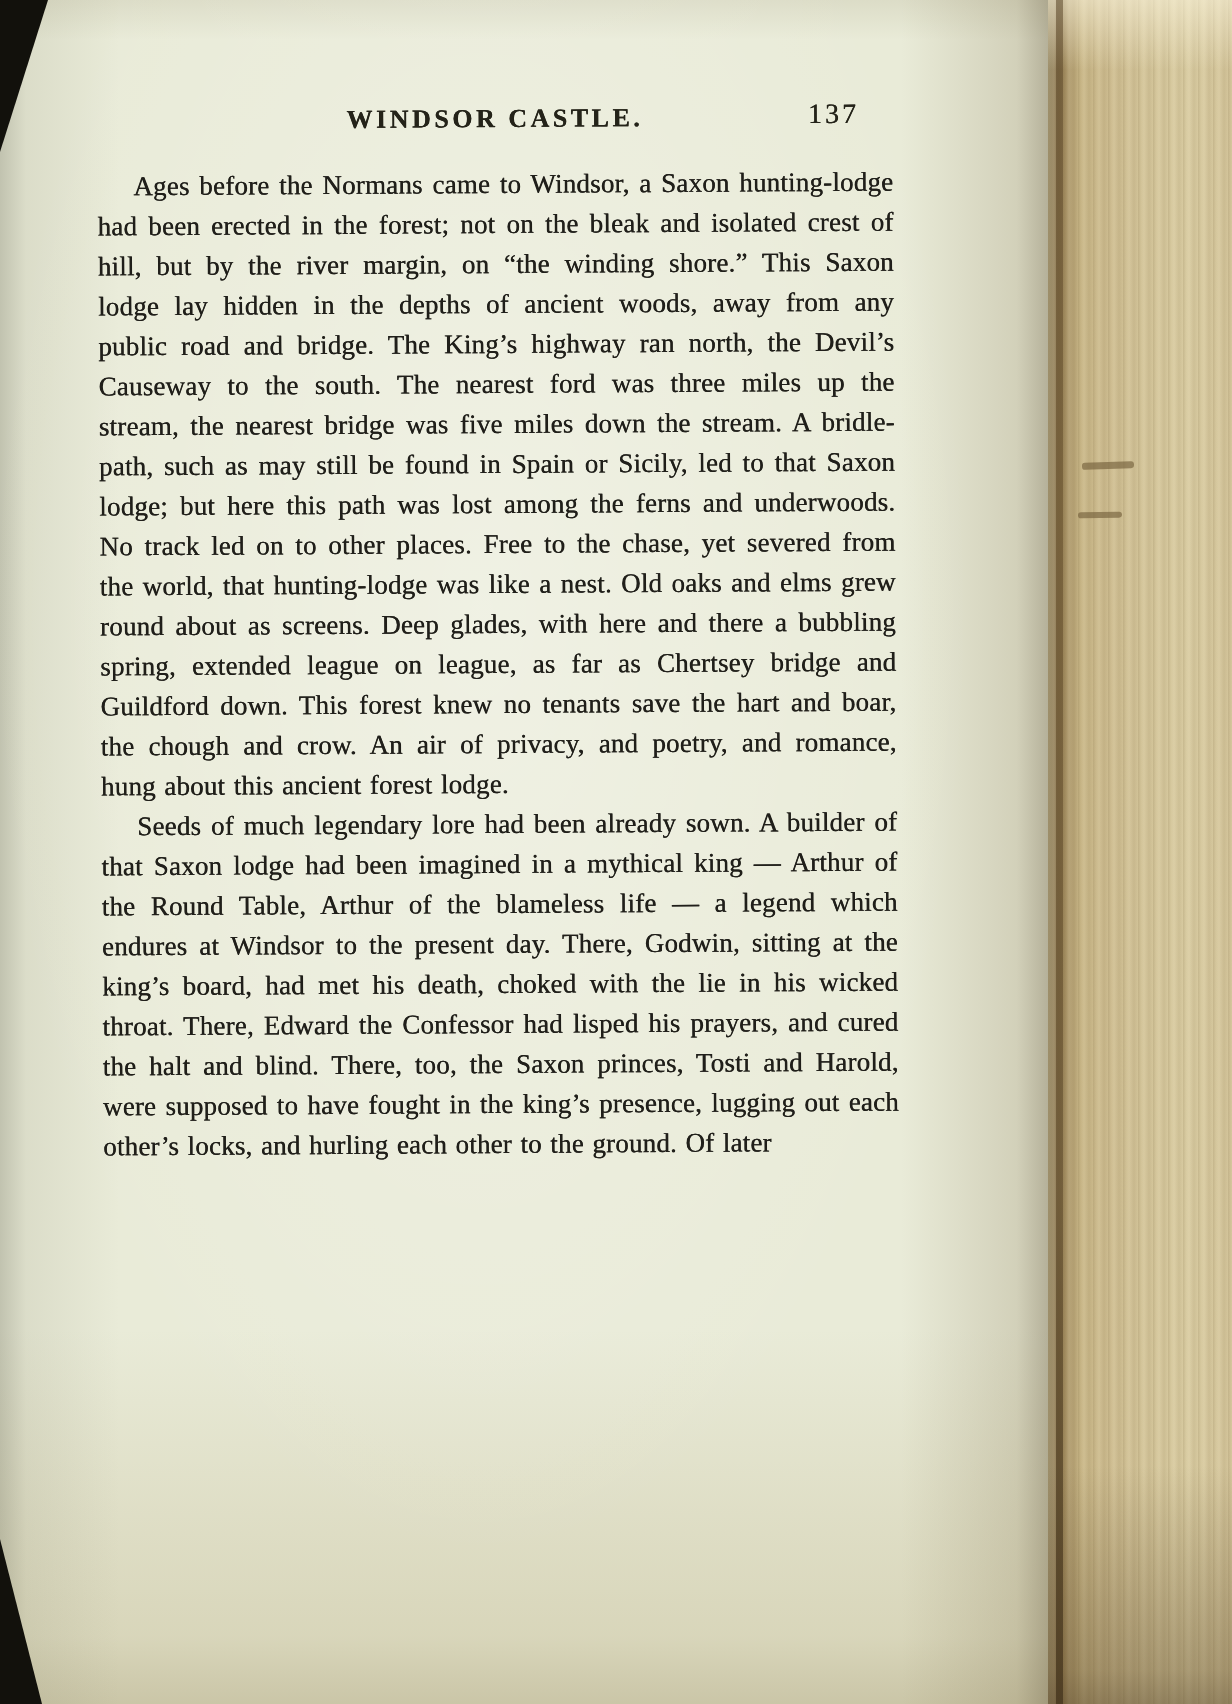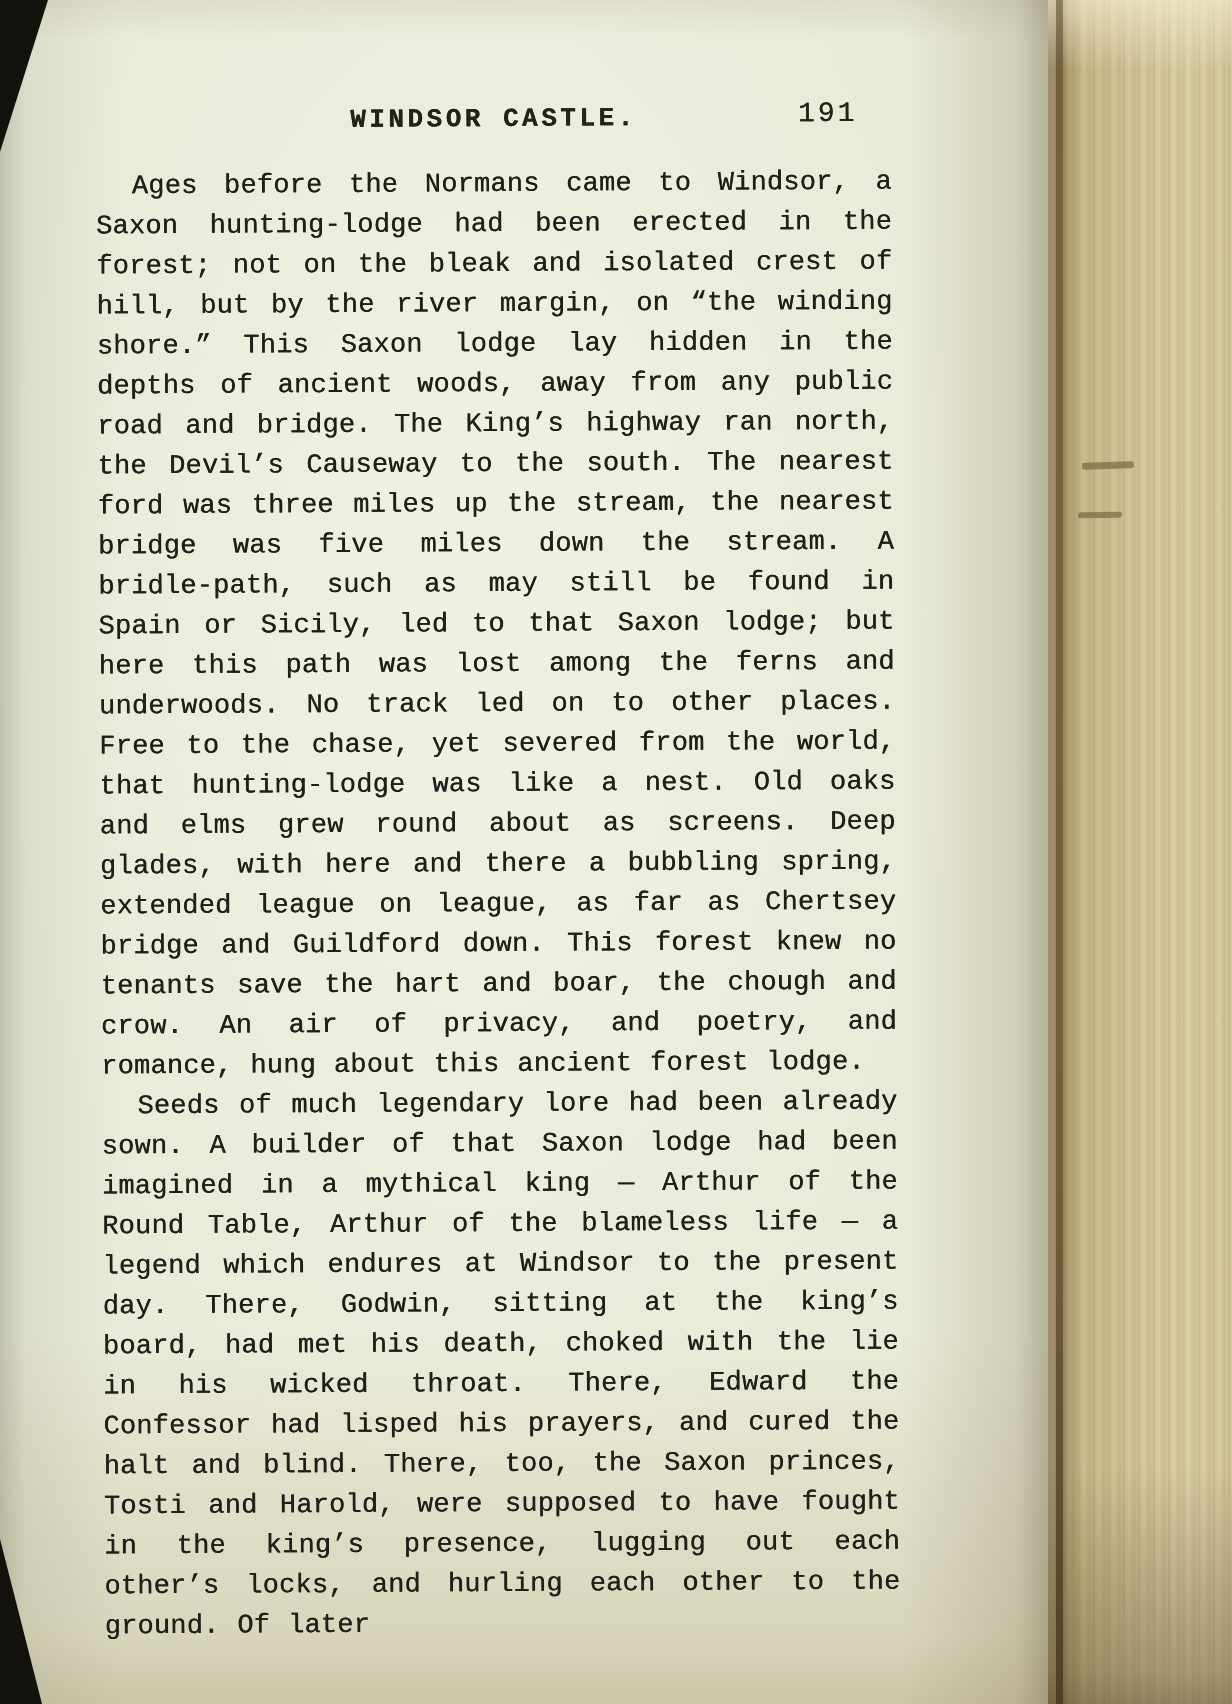--- a/index.html
+++ b/index.html
@@ -10,21 +10,21 @@
     --edge-mid:#c7b586;
     --edge-dark:#8a7550;
     --corner:#12110c;
   }
   html,body{margin:0;padding:0;}
   body{
     width:1232px;height:1704px;overflow:hidden;
     background:var(--edge-mid);
     font-family:"Liberation Serif","DejaVu Serif",serif;
   }
-  .scan{position:relative;width:1113px;height:1704px;font-family:Liberation Mono, monospace;}
+  .scan{position:relative;width:1113px;height:1704px;}
 
   
   .page{
     position:absolute;left:0;top:0;width:1048px;height:1704px;
     background:
       radial-gradient(ellipse at 46% 36%, rgba(255,255,255,0.30), rgba(255,255,255,0) 62%),
       linear-gradient(90deg, rgba(90,90,70,0.28) 0px, rgba(120,118,92,0.12) 26px, rgba(0,0,0,0) 120px),
       linear-gradient(90deg, rgba(0,0,0,0) 86%, rgba(130,115,78,0.22) 97%, rgba(96,82,52,0.38) 100%),
       linear-gradient(180deg, rgba(140,130,95,0.14) 0px, rgba(0,0,0,0) 40px),
       linear-gradient(180deg, rgba(0,0,0,0) 78%, rgba(178,165,118,0.30) 96%, rgba(160,146,100,0.42) 100%),
@@ -96,21 +96,21 @@
 </head>
 <body>
 
 <div class="scan">
 
   <div class="page">
     <div class="content">
 
       <header class="page-header">
         <span class="running-title">WINDSOR CASTLE.</span>
-        <span class="page-number">191</span>
+        <span class="page-number">137</span>
       </header>
 
       <p class="para">Ages before the Normans came to Windsor, a Saxon hunting-lodge had been erected in the forest; not on the bleak and isolated crest of hill, but by the river margin, on “the winding shore.” This Saxon lodge lay hidden in the depths of ancient woods, away from any public road and bridge. The King’s highway ran north, the Devil’s Causeway to the south. The nearest ford was three miles up the stream, the nearest bridge was five miles down the stream. A bridle-path, such as may still be found in Spain or Sicily, led to that Saxon lodge; but here this path was lost among the ferns and underwoods. No track led on to other places. Free to the chase, yet severed from the world, that hunting-lodge was like a nest. Old oaks and elms grew round about as screens. Deep glades, with here and there a bubbling spring, extended league on league, as far as Chertsey bridge and Guildford down. This forest knew no tenants save the hart and boar, the chough and crow. An air of privacy, and poetry, and romance, hung about this ancient forest lodge.</p>
 
       <p class="para">Seeds of much legendary lore had been already sown. A builder of that Saxon lodge had been imagined in a mythical king — Arthur of the Round Table, Arthur of the blameless life — a legend which endures at Windsor to the present day. There, Godwin, sitting at the king’s board, had met his death, choked with the lie in his wicked throat. There, Edward the Confessor had lisped his prayers, and cured the halt and blind. There, too, the Saxon princes, Tosti and Harold, were supposed to have fought in the king’s presence, lugging out each other’s locks, and hurling each other to the ground. Of later</p>
 
     </div>
 
     <div class="corner tl"></div>
     <div class="corner bl"></div>

